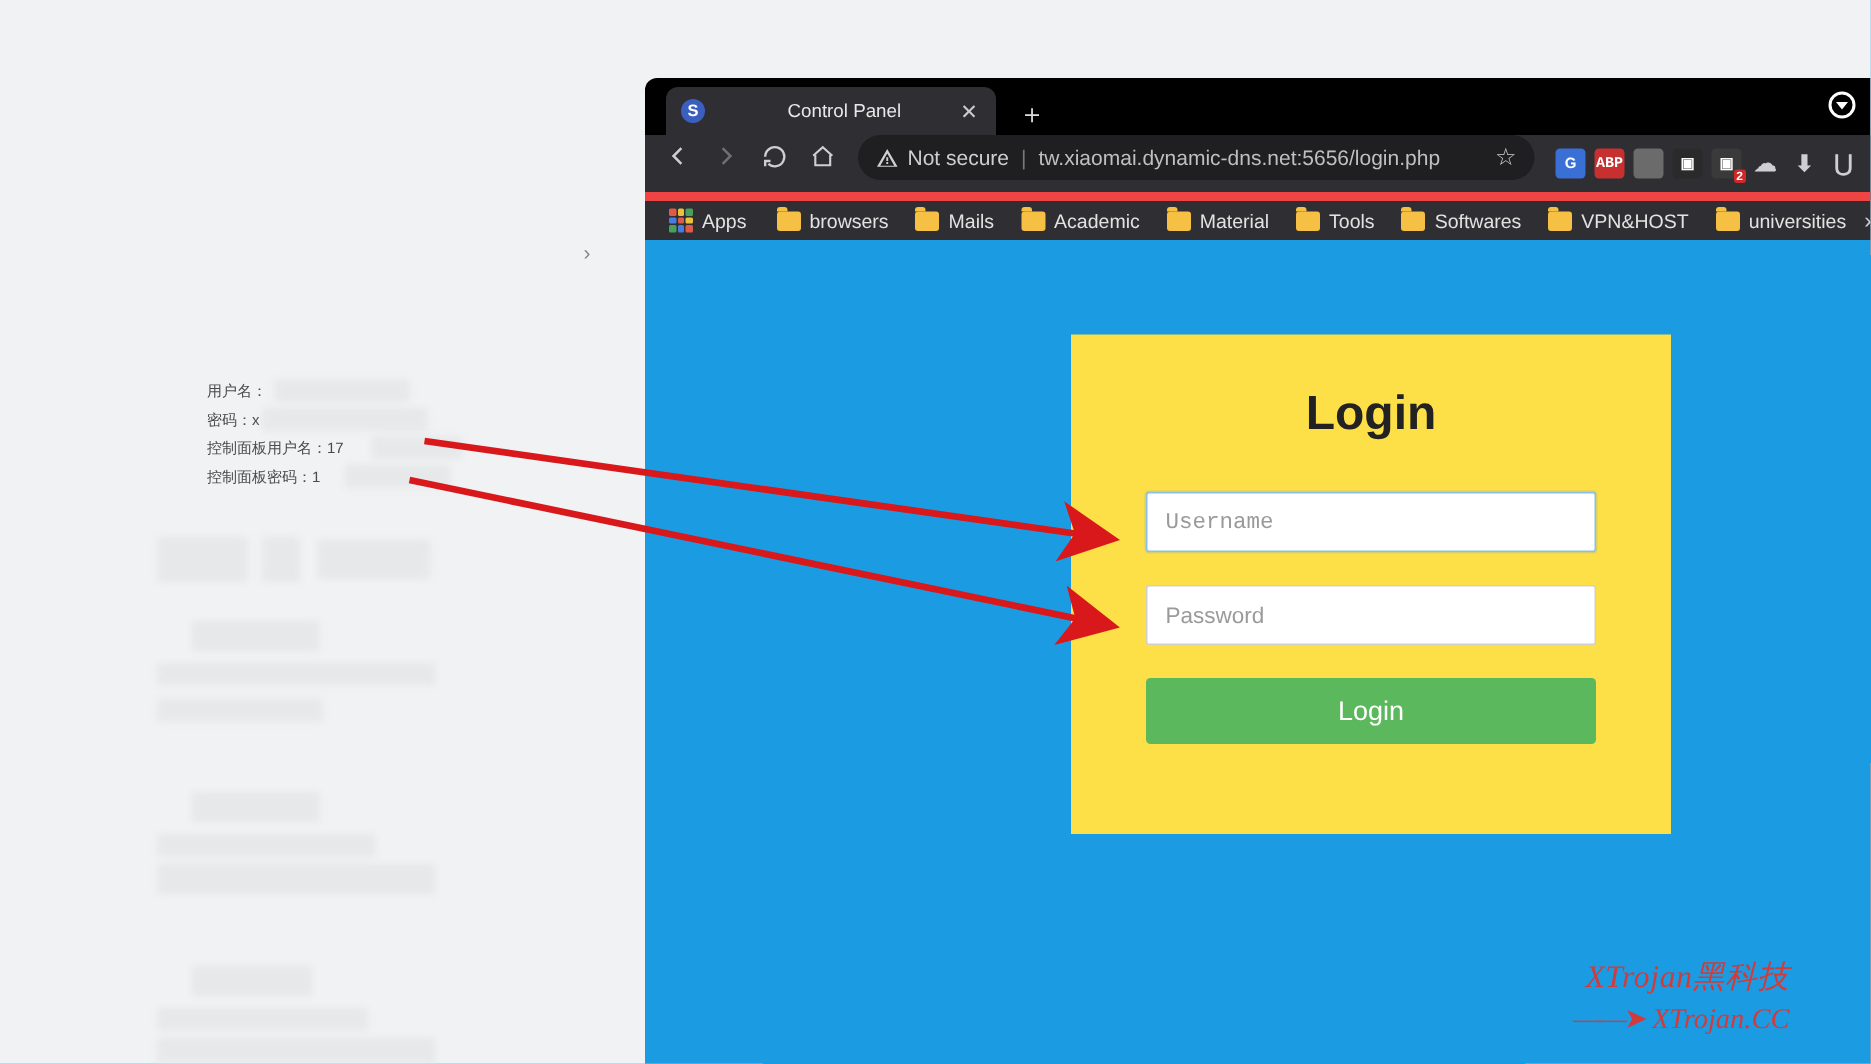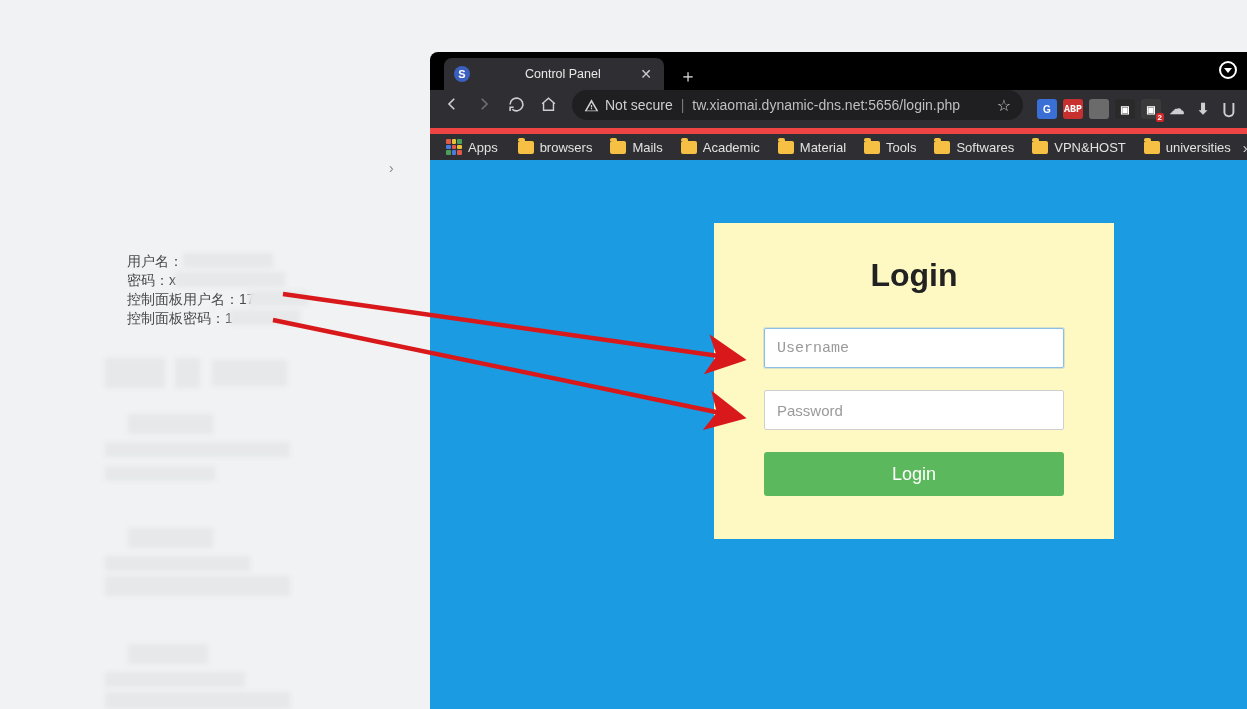--- a/index.html
+++ b/index.html
@@ -1,20 +1,20 @@
 <!DOCTYPE html>
 <html><head>
 <meta charset="utf-8">
 <style>
   * { box-sizing: border-box; margin: 0; padding: 0; }
   html, body { width: 1247px; height: 709px; overflow: hidden; font-family: Arial, "Microsoft YaHei", sans-serif; background: #f0f2f3; }
   .stage { position: relative; width: 1247px; height: 709px; }
 
   
-  .cred-text { position: absolute; left: 127px; top: 252px; font-size: 14px; color: #4a4a4a; line-height: 19px; }
+  .cred-text { position: absolute; left: 138px; top: 252px; font-size: 10px; color: #4a4a4a; line-height: 19px; }
   .cred-text div { white-space: nowrap; }
   .blur-block { position: absolute; background: #e6e8e9; filter: blur(2px); border-radius: 2px; }
 
   
   .browser { position: absolute; left: 430px; top: 52px; width: 817px; height: 657px; background: #000; border-top-left-radius: 8px; }
   .tabstrip { height: 38px; display: flex; align-items: flex-end; padding-left: 14px; position: relative; }
   .tab { display: flex; align-items: center; background: #2f2f33; color: #e8e8e8; font-size: 12.5px; height: 32px; width: 220px; border-radius: 8px 8px 0 0; padding: 0 10px; gap: 8px; }
   .tab .favicon { width: 16px; height: 16px; background: #3b5fbf; border-radius: 50%; display: flex; align-items: center; justify-content: center; font-size: 11px; font-weight: bold; color: #fff; }
   .tab .title { flex: 1; overflow: hidden; text-overflow: ellipsis; white-space: nowrap; margin-left: 47px; }
   .tab .close-x { width: 16px; height: 16px; border-radius: 50%; display: flex; align-items: center; justify-content: center; color: #ccc; cursor: pointer; font-size: 14px; }
@@ -39,21 +39,21 @@
   .apps-grid span { background: #888; border-radius: 1px; }
   .apps-grid span:nth-child(1){background:#e05a4a;} .apps-grid span:nth-child(2){background:#e8c23a;} .apps-grid span:nth-child(3){background:#4aa058;}
   .apps-grid span:nth-child(4){background:#4a7be0;} .apps-grid span:nth-child(5){background:#e05a4a;} .apps-grid span:nth-child(6){background:#e8c23a;}
   .apps-grid span:nth-child(7){background:#4aa058;} .apps-grid span:nth-child(8){background:#4a7be0;} .apps-grid span:nth-child(9){background:#e05a4a;}
   .bm { display: flex; align-items: center; gap: 6px; padding: 4px 8px; border-radius: 4px; cursor: pointer; white-space: nowrap; }
   .folder-ico { width: 16px; height: 13px; background: #f5c043; border-radius: 2px; position: relative; }
   .folder-ico::before { content: ""; position: absolute; top: -3px; left: 0; width: 7px; height: 3px; background: #f5c043; border-radius: 2px 2px 0 0; }
   .bm-overflow { width: 28px; height: 28px; color: #cfcfd2; display: flex; align-items: center; justify-content: center; cursor: pointer; margin-left: auto; font-size: 15px; }
 
   .viewport { position: absolute; left: 0; top: 108px; right: 0; bottom: 0; background: #1b9ce2; }
-  .login-card { position: absolute; left: 284px; top: 63px; width: 400px; background: #fef9c3; padding: 34px 50px 21px; box-shadow: 0 0 1px rgba(0,0,0,.1); }
+  .login-card { position: absolute; left: 284px; top: 63px; width: 400px; background: #fde047; padding: 34px 50px 38px; box-shadow: 0 0 1px rgba(0,0,0,.1); }
   .login-card h1 { text-align: center; font-size: 32px; font-weight: 700; color: #222; margin-bottom: 34px; }
   .login-card input[type=text], .login-card input[type=password] {
     width: 100%; height: 40px; padding: 0 12px; font-size: 15px; color: #333;
     border: 1px solid #cfcfcf; border-radius: 2px; margin-bottom: 22px; outline: none;
   }
   .login-card input[type=text] { border-color: #8bbfe8; box-shadow: 0 0 0 1px rgba(100,160,220,.25); font-family: Liberation Mono, monospace; }
   .login-card input::placeholder { color: #9a9a9a; }
   .login-btn { width: 100%; height: 44px; background: #5cb85c; color: #fff; font-size: 18px; border: none; border-radius: 3px; cursor: pointer; margin-bottom: 22px; }
   .forgot { text-align: center; color: #1b7fd6; font-size: 15px; margin-bottom: 24px; cursor: pointer; }
   .lang-select { width: 100%; height: 32px; border: 1px solid #b7b7b7; border-radius: 3px; padding: 0 8px; font-size: 14px; background: #fff; }
@@ -220,14 +220,18 @@
   <svg class="arrow-svg" width="1247" height="709">
     <defs>
       <marker id="ah" viewBox="0 0 12 12" refX="10" refY="6" markerWidth="9" markerHeight="9" orient="auto">
         <path d="M0 0 L12 6 L0 12 L3 6 z" fill="#d8181a"></path>
       </marker>
     </defs>
     <line x1="283" y1="294" x2="740" y2="359" stroke="#d8181a" stroke-width="4.5" marker-end="url(#ah)"></line>
     <line x1="273" y1="320" x2="740" y2="417" stroke="#d8181a" stroke-width="4.5" marker-end="url(#ah)"></line>
   </svg>
 
+  <div class="watermark">
+    <div class="l1">XTrojan黑科技</div>
+    <div class="l2"><span class="arrow">——➤</span><span> XTrojan.CC</span></div>
+  </div>
 
 </div>
 
 </body></html>

